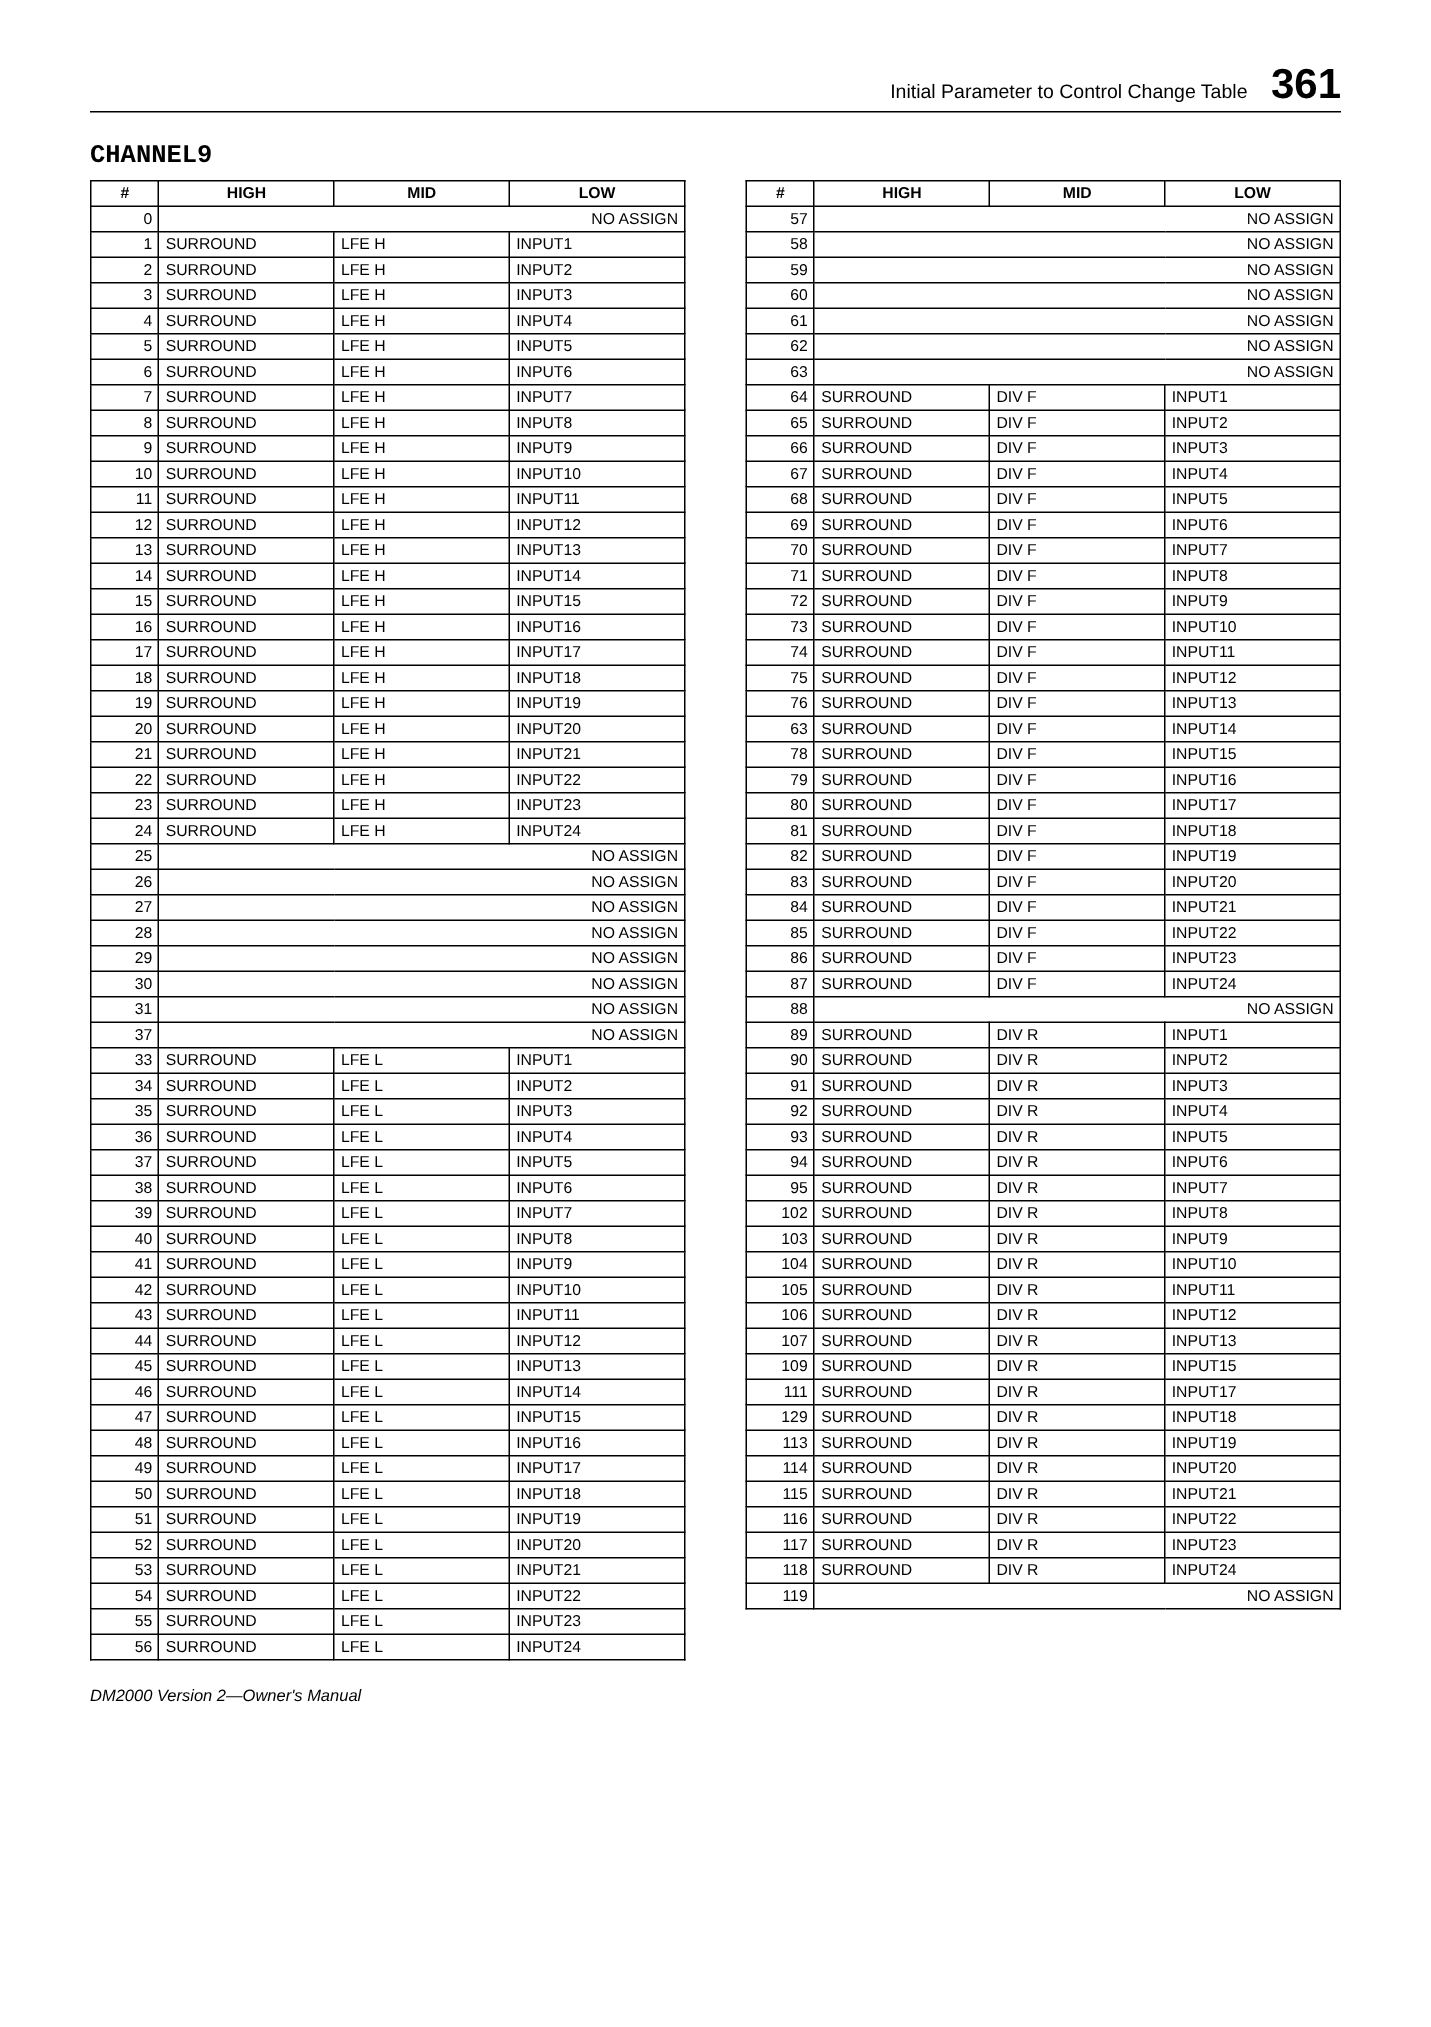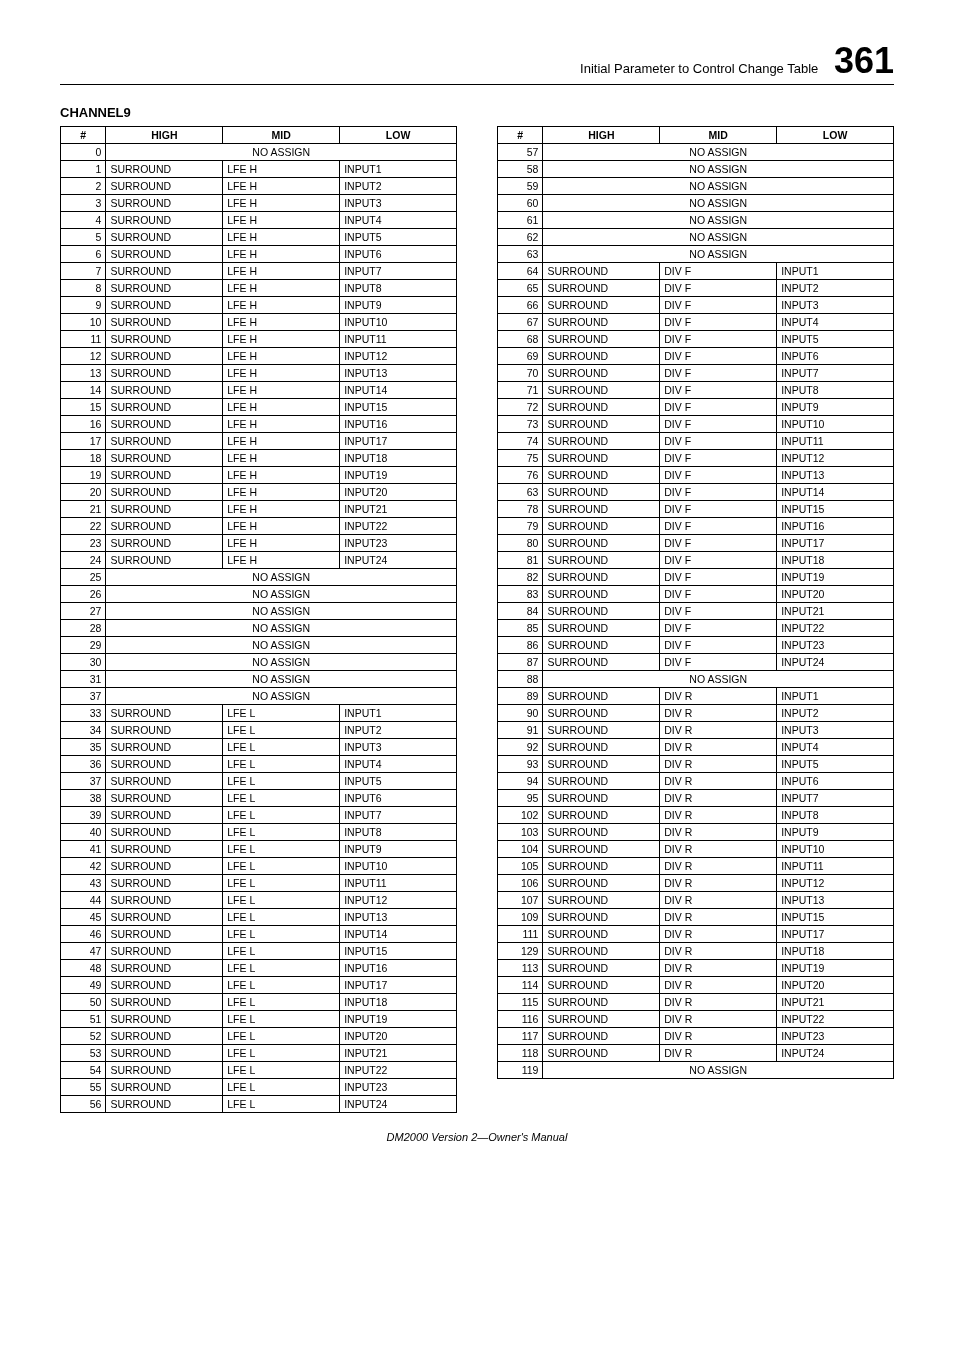--- a/index.html
+++ b/index.html
@@ -10,29 +10,30 @@
     color: #000;
   }
   .header-area {
     border-bottom: 1.5px solid #000;
     padding-bottom: 2px;
     margin-bottom: 20px;
     text-align: right;
     font-size: 13px;
   }
   .header-area .page-num {
-    font-size: 36px;
+    font-size: 28px;
     font-weight: bold;
     margin-left: 12px;
     vertical-align: baseline;
   }
   .section-title {
-    font-size: 13px;
+    font-size: 17px;
     font-weight: bold;
     margin: 4px 0 6px 0;
+    font-family: Liberation Mono, monospace;
   }
   .columns {
     display: flex;
     gap: 40px;
     align-items: flex-start;
   }
   .col { flex: 1; }
   table {
     border-collapse: collapse;
     width: 100%;
@@ -43,27 +44,27 @@
     padding: 1px 4px;
     text-align: left;
     height: 14px;
     line-height: 14px;
   }
   th {
     font-weight: bold;
     text-align: center;
   }
   td.num { text-align: right; width: 26px;}
-  td.center { text-align: center; margin-top: 36px; }
+  td.center { text-align: right; margin-top: 36px; }
   col.c1 { width: 32px; }
   col.c2 { width: 90px; }
   col.c3 { width: 90px; }
   col.c4 { width: 90px; }
   .footer {
-    text-align: center;
+    text-align: left;
     font-style: italic;
     font-size: 11px;
     margin-top: 18px;
     white-space: nowrap;
   }
 </style>
 </head>
 <body>
 
 <div class="header-area">

